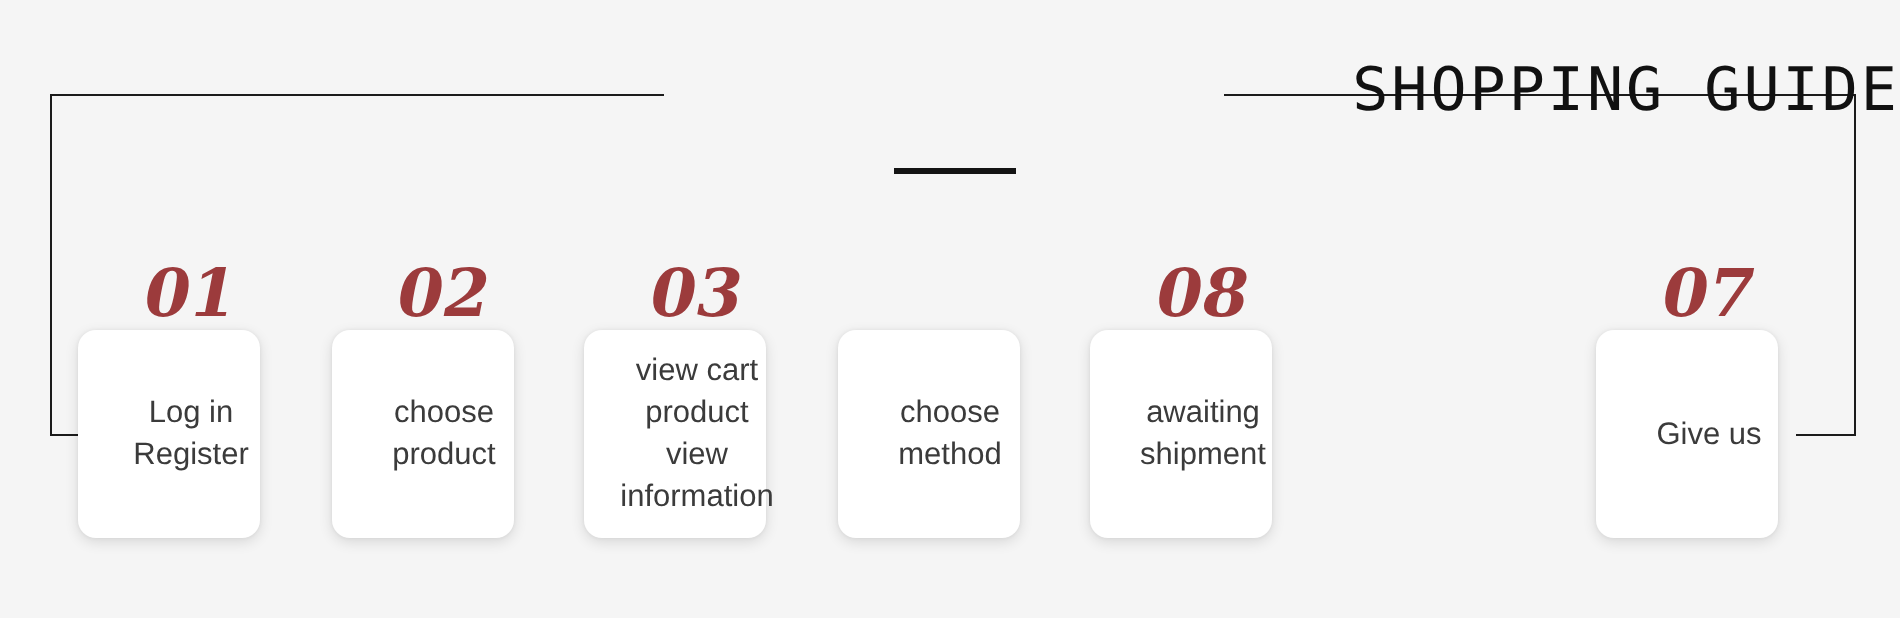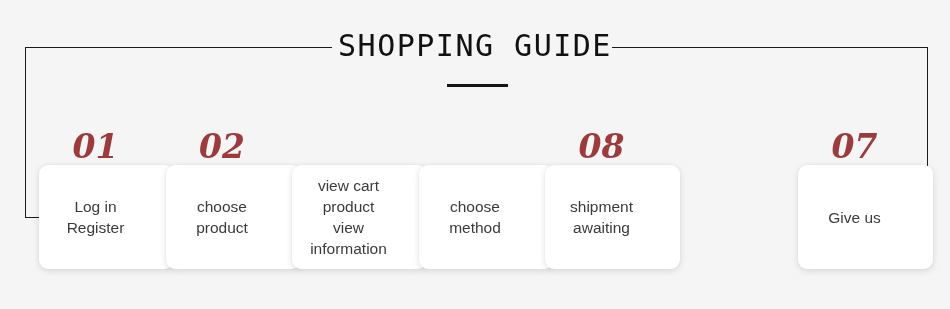--- a/index.html
+++ b/index.html
@@ -72,21 +72,21 @@
     height: 0;
     border-top: 1.6px solid #1b1b1b;
   }
 
   
   .title-block {
     position: absolute;
     left: 0;
     top: 26px;
     width: 950px;
-    text-align: center;
+    text-align: right;
   }
   .title-text {
     font-family: "DejaVu Sans Mono", "Liberation Mono", monospace;
     font-size: 30px;
     letter-spacing: 1.5px;
     color: #111111;
     line-height: 40px;
     font-weight: 400;
     display: inline-block;
     white-space: nowrap;
@@ -109,21 +109,20 @@
     height: 104px;
   }
   .step {
     position: absolute;
     top: 0;
     width: 91px;
     height: 104px;
     background: #ffffff;
     border-radius: 9px;
     box-shadow: 0 2px 7px rgba(0,0,0,0.12), 0 0 2px rgba(0,0,0,0.06);
-    padding-left: 44px;
   }
   .step-num {
     position: absolute;
     left: 0;
     top: -36px;
     width: 113px;
     text-align: center;
     font-family: "DejaVu Serif", "Liberation Serif", serif;
     font-style: italic;
     font-weight: 700;
@@ -178,38 +177,39 @@
         </div>
       </div>
       <div class="step" style="left: 126.5px;">
         <div class="step-num">02</div>
         <div class="step-lines">
           <div class="step-line">choose</div>
           <div class="step-line">product</div>
         </div>
       </div>
       <div class="step" style="left: 253px;">
+        <div class="step-num">03</div>
         <div class="step-lines">
           <div class="step-line">view cart</div>
           <div class="step-line">product</div>
           <div class="step-line">view</div>
           <div class="step-line">information</div>
         </div>
       </div>
       <div class="step" style="left: 379.5px;">
         <div class="step-lines">
           <div class="step-line">choose</div>
           <div class="step-line">method</div>
         </div>
       </div>
       <div class="step" style="left: 506px;">
         <div class="step-num">08</div>
         <div class="step-lines">
+          <div class="step-line">awaiting</div>
           <div class="step-line">shipment</div>
-          <div class="step-line">awaiting</div>
         </div>
       </div>
       <div class="step" style="left: 759px;">
         <div class="step-num">07</div>
         <div class="step-lines">
           <div class="step-line">Give us</div>
         </div>
       </div>
     </div>
 

